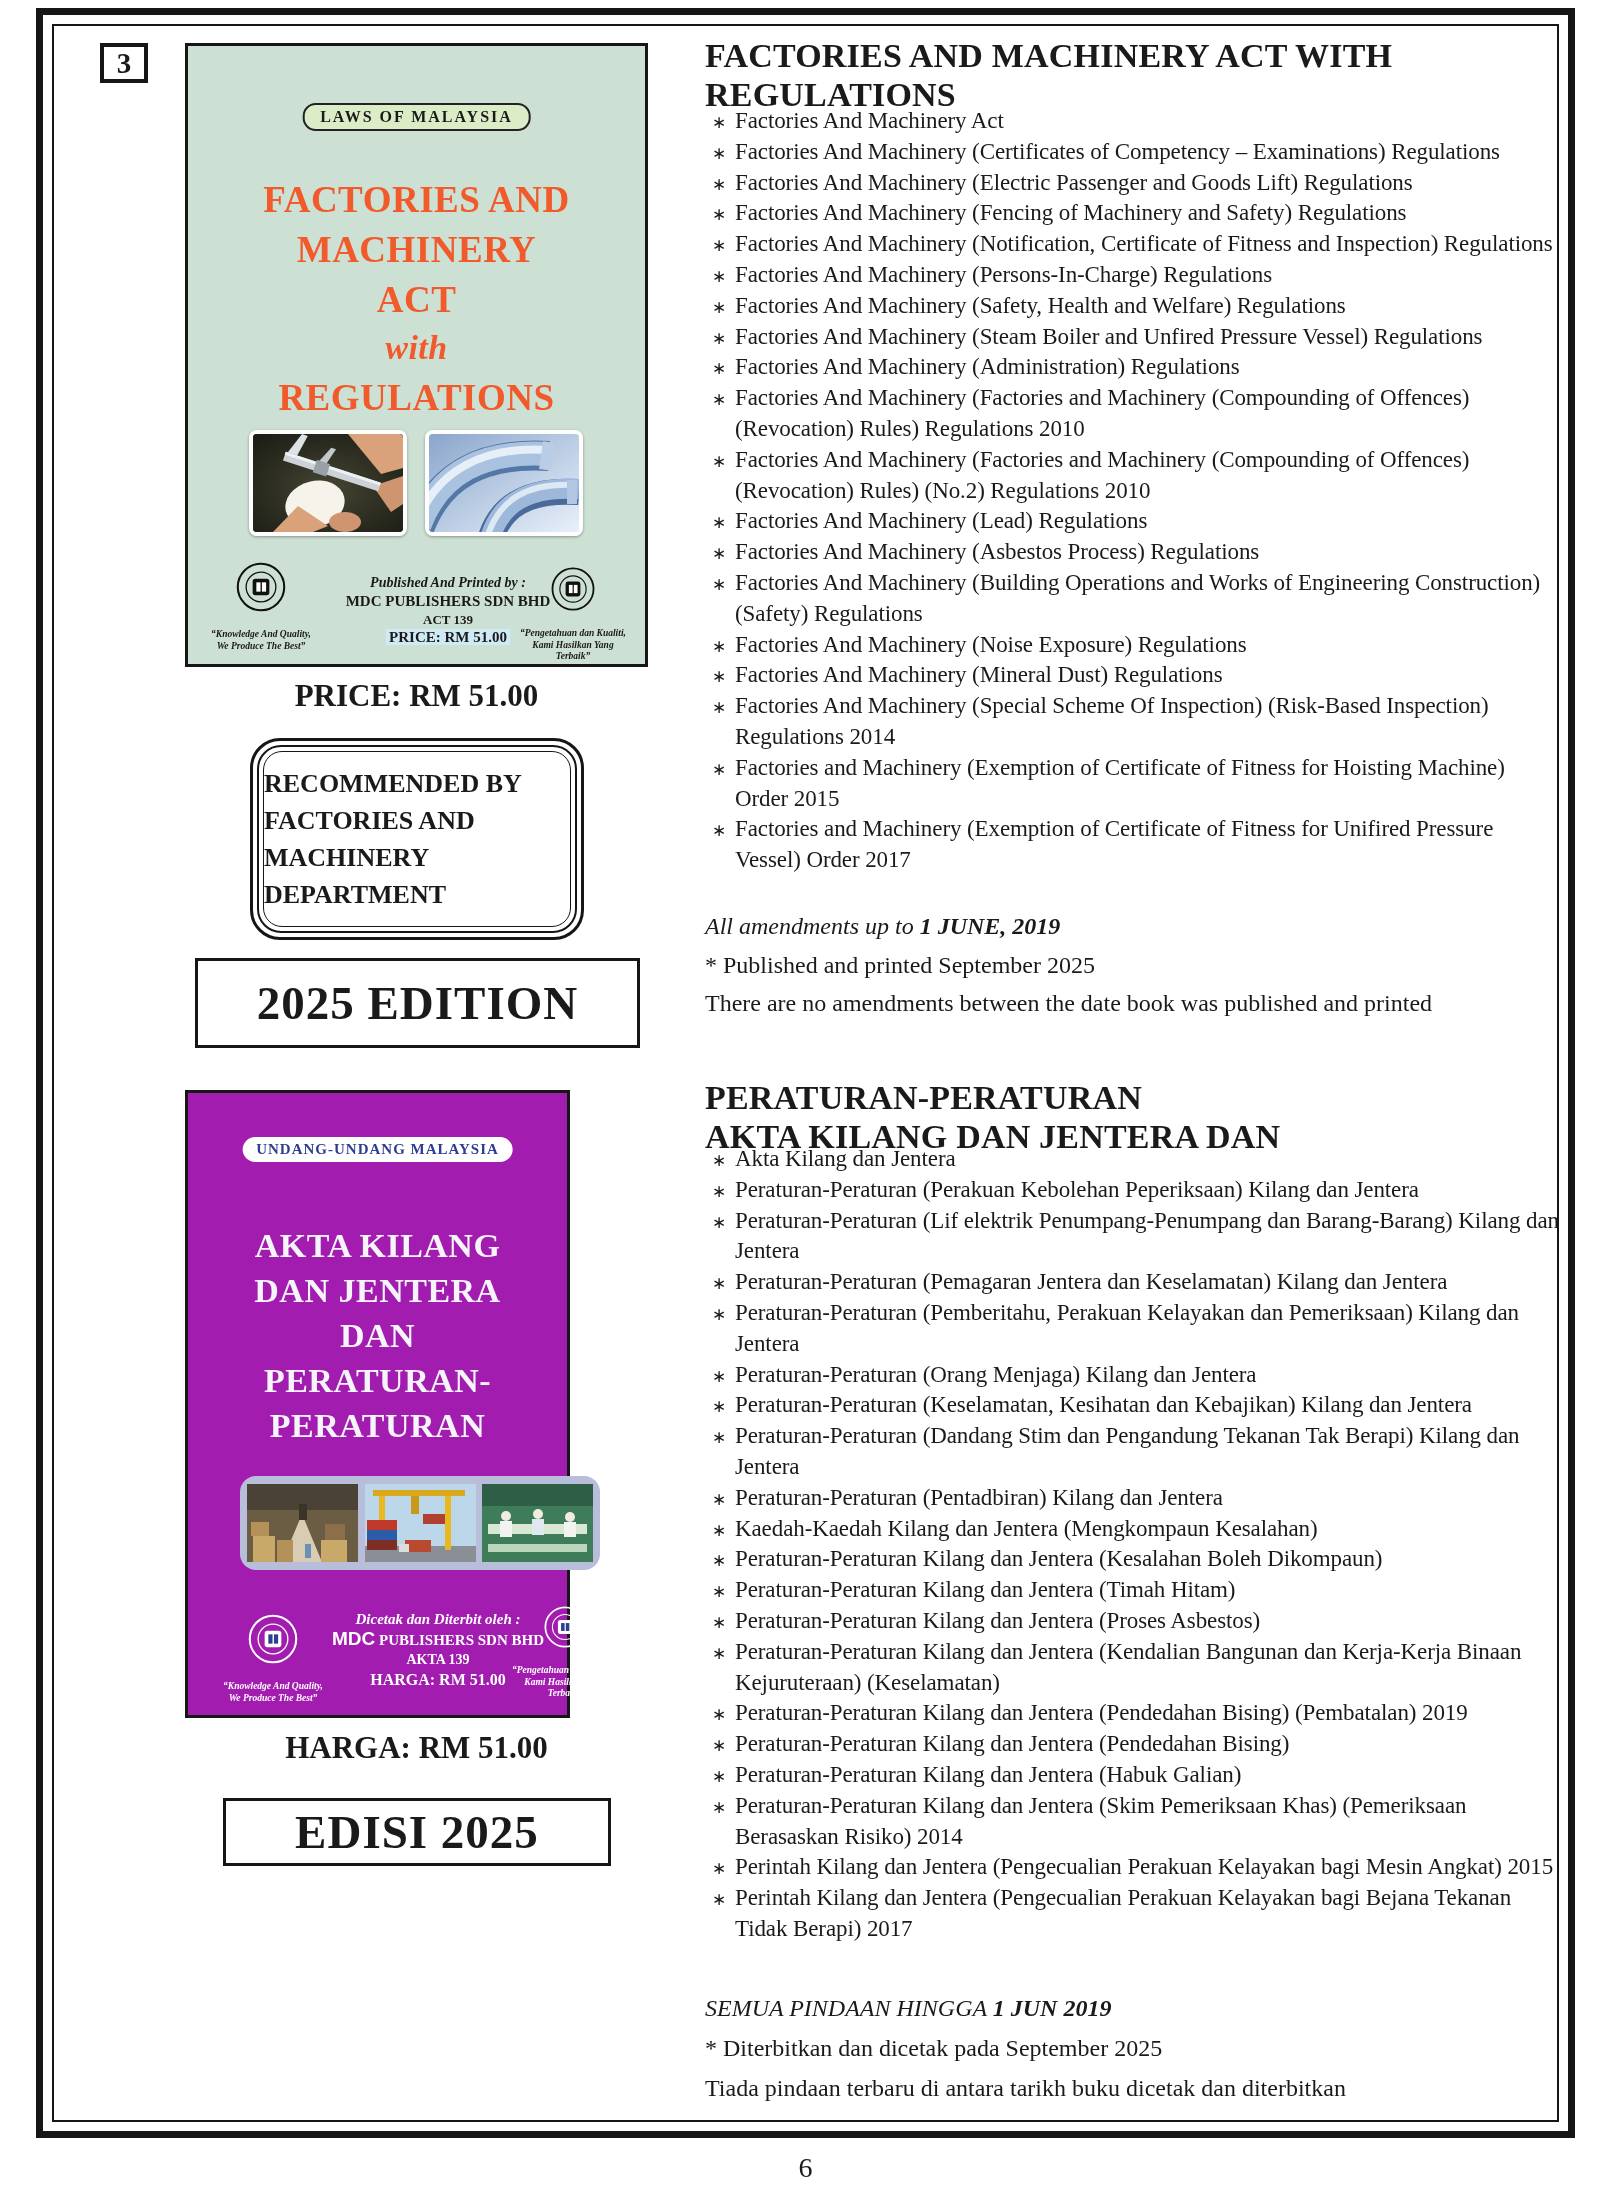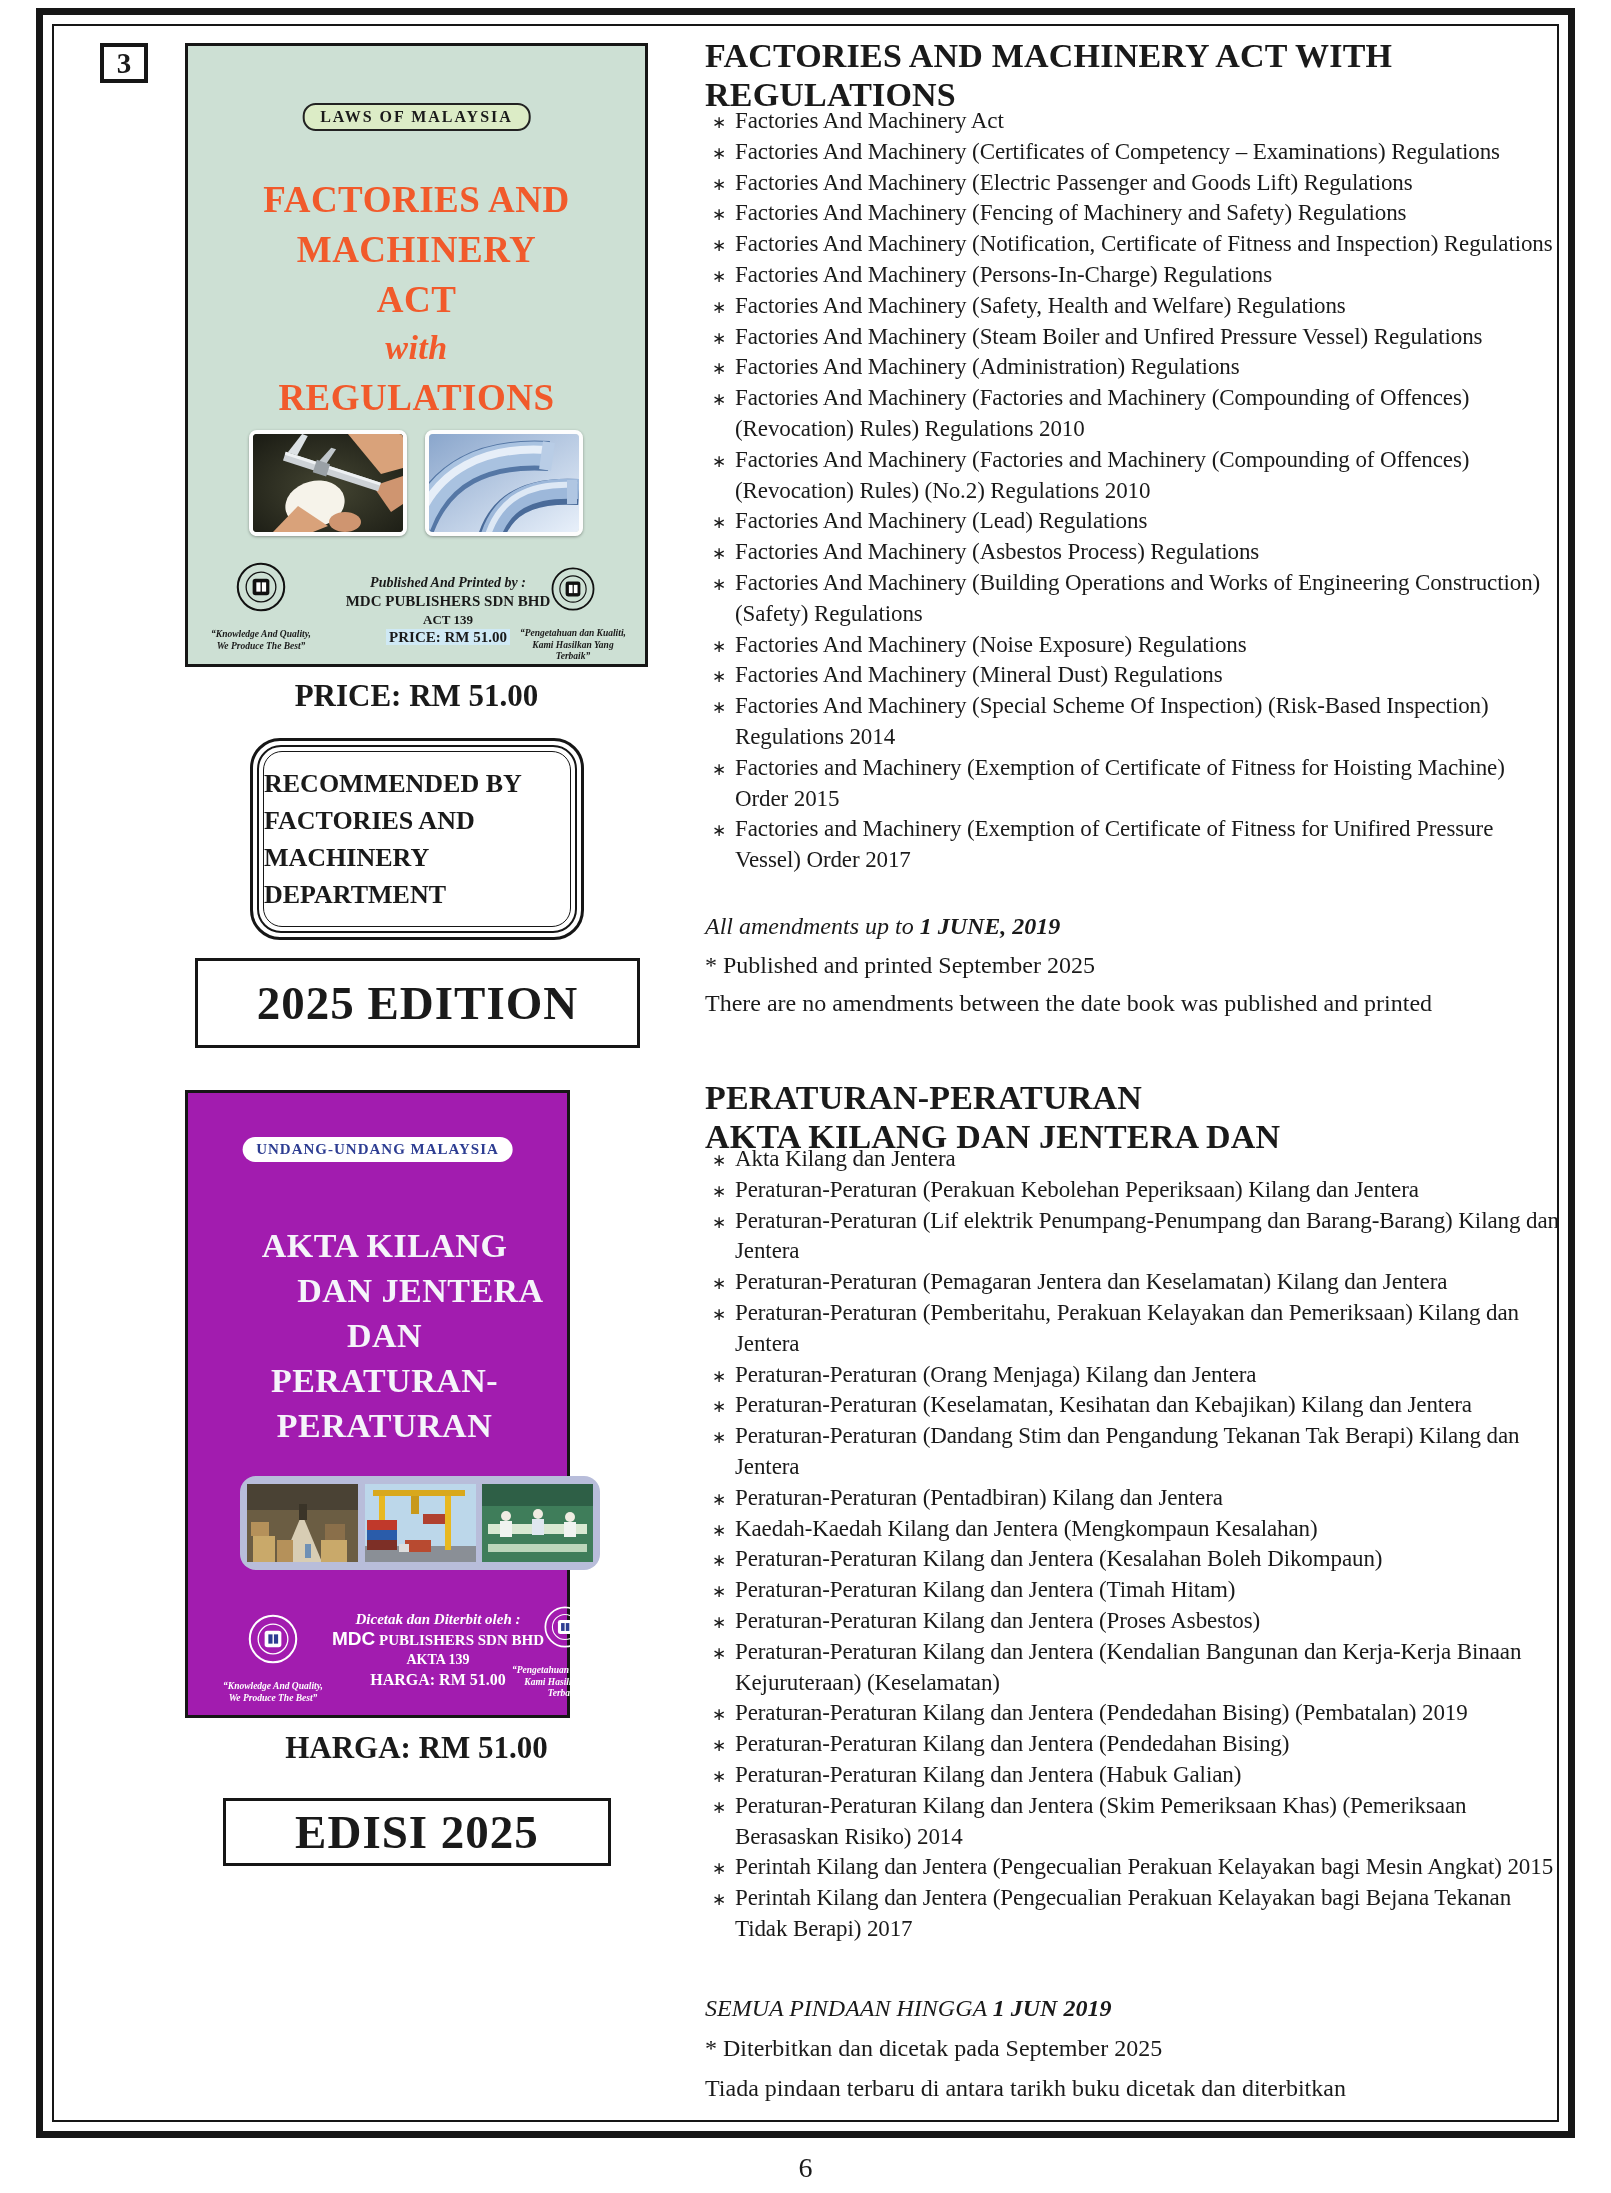--- a/index.html
+++ b/index.html
@@ -56,23 +56,23 @@
   .edition-box{position:absolute;left:195px;top:958px;width:445px;height:90px;box-sizing:border-box;
          border:3px solid #161616;display:flex;align-items:center;justify-content:center;
          font-weight:bold;font-size:47px;letter-spacing:1px;}
 
   
   .cover2{position:absolute;left:185px;top:1090px;width:385px;height:628px;
           background:#a21caf;border:3px solid #161616;box-sizing:border-box;color:#fff;}
   .cover2 .badge2{position:absolute;left:50%;top:44px;transform:translateX(-50%);
           background:#fff;border-radius:14px;padding:4px 14px;color:#2d3d92;
           font-weight:bold;font-size:15px;letter-spacing:1px;white-space:nowrap;}
-  .c2-title{position:absolute;left:7px;width:100%;text-align:center;color:#f5f4fa;
+  .c2-title{position:absolute;left:0;width:100%;text-align:center;color:#f5f4fa;
           font-weight:bold;font-size:34px;line-height:40px;letter-spacing:.5px;}
-  .c2-t1{top:133px;} .c2-t2{top:178px;margin-left:36px;} .c2-t3{top:223px;} .c2-t4{top:268px;} .c2-t5{top:313px;}
+  .c2-t1{top:133px;} .c2-t2{top:178px;} .c2-t3{top:223px;} .c2-t4{top:268px;} .c2-t5{top:313px;}
   .strip{position:absolute;left:52px;top:383px;width:360px;height:94px;background:#b8bdda;
          border-radius:16px;display:flex;align-items:center;justify-content:space-between;
          padding:7px;box-sizing:border-box;}
   .strip .sph{width:111px;height:78px;overflow:hidden;}
   .pub2{position:absolute;left:130px;top:516px;width:240px;text-align:center;color:#fff;}
   .pub2 .l1{font-weight:bold;font-style:italic;font-size:15px;line-height:20px;}
   .pub2 .l2{font-weight:bold;font-size:15px;line-height:20px;}
   .pub2 .l2 .mdc{font-family:"Liberation Sans",sans-serif;font-size:19px;}
   .pub2 .l3{font-weight:bold;font-size:14px;line-height:19px;}
   .pub2 .l4{font-weight:bold;font-size:16px;line-height:21px;}

